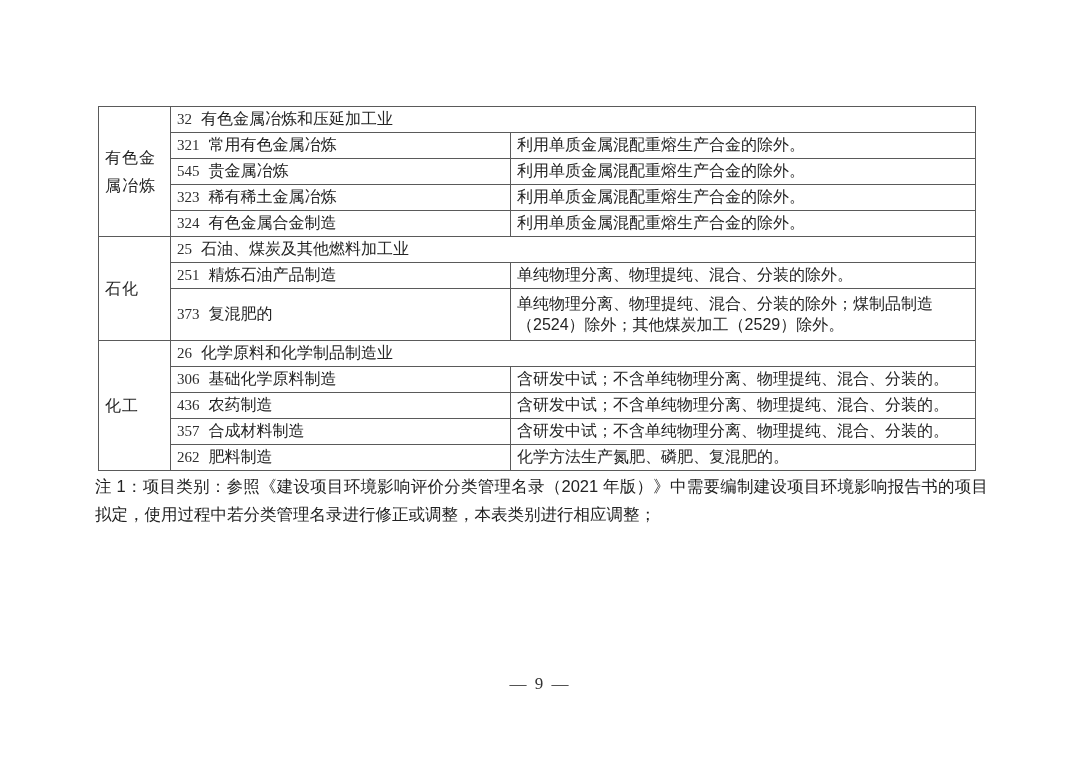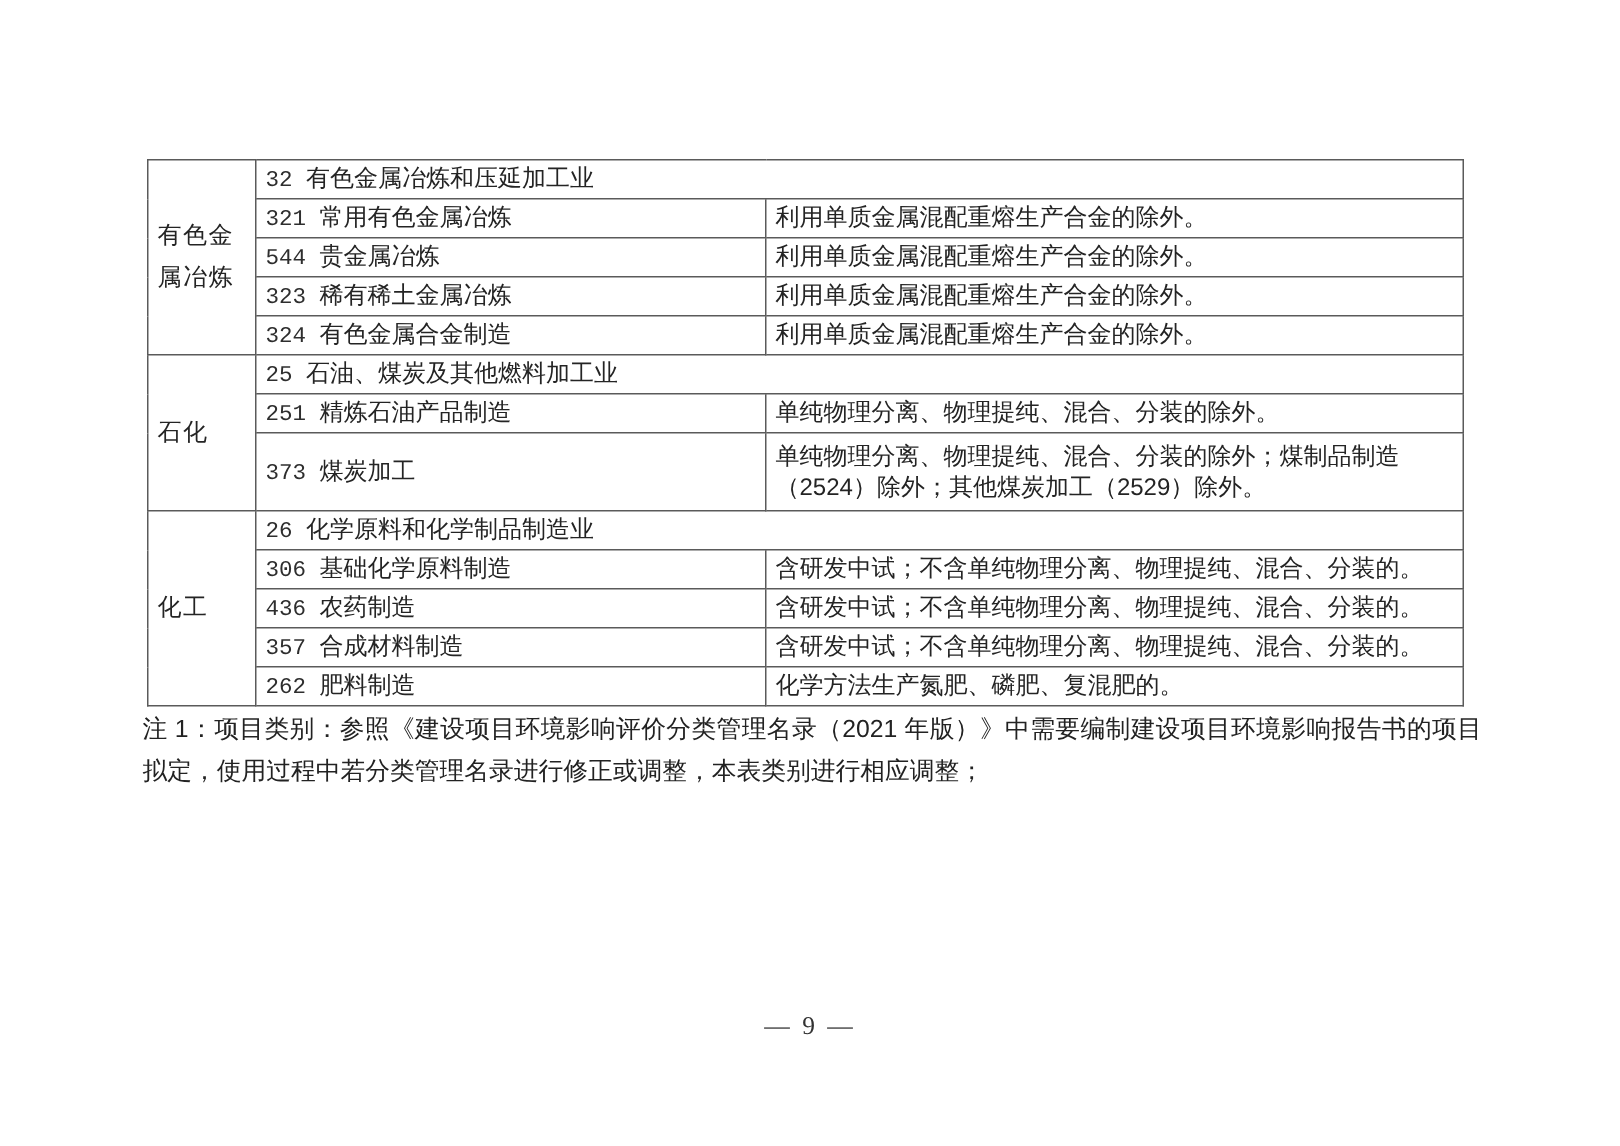--- a/index.html
+++ b/index.html
@@ -35,21 +35,21 @@
   .doc-table tr { height: 26px; }
   .doc-table tr.tall { height: 52px; }
   .cat-cell {
     text-align: left;
     line-height: 1.75;
     letter-spacing: 1px;
   }
   .code {
     display: inline-block;
     margin-right: 9px;
-    font-family: Liberation Mono, monospace;
+    font-family: Liberation Serif, serif;
     font-size: 15px;
     color: #2e2e2e;
   }
   .notes {
     position: absolute;
     left: 95px;
     top: 472px;
     width: 893px;
     font-size: 16.5px;
     line-height: 28px;
@@ -86,21 +86,21 @@
         <td class="cat-cell" rowspan="5">有色金属冶炼</td>
         <td colspan="2">
           <span class="code">32</span><span>有色金属冶炼和压延加工业</span>
         </td>
       </tr>
       <tr>
         <td><span class="code">321</span><span>常用有色金属冶炼</span></td>
         <td>利用单质金属混配重熔生产合金的除外。</td>
       </tr>
       <tr>
-        <td><span class="code">544</span><span>贵金属冶炼</span></td>
+        <td><span class="code">545</span><span>贵金属冶炼</span></td>
         <td>利用单质金属混配重熔生产合金的除外。</td>
       </tr>
       <tr>
         <td><span class="code">323</span><span>稀有稀土金属冶炼</span></td>
         <td>利用单质金属混配重熔生产合金的除外。</td>
       </tr>
       <tr>
         <td><span class="code">324</span><span>有色金属合金制造</span></td>
         <td>利用单质金属混配重熔生产合金的除外。</td>
       </tr>
@@ -109,21 +109,21 @@
         <td class="cat-cell" rowspan="3">石化</td>
         <td colspan="2">
           <span class="code">25</span><span>石油、煤炭及其他燃料加工业</span>
         </td>
       </tr>
       <tr>
         <td><span class="code">251</span><span>精炼石油产品制造</span></td>
         <td>单纯物理分离、物理提纯、混合、分装的除外。</td>
       </tr>
       <tr class="tall">
-        <td><span class="code">373</span><span>煤炭加工</span></td>
+        <td><span class="code">373</span><span>复混肥的</span></td>
         <td>单纯物理分离、物理提纯、混合、分装的除外；煤制品制造（2524）除外；其他煤炭加工（2529）除外。</td>
       </tr>
 
       <tr>
         <td class="cat-cell" rowspan="5">化工</td>
         <td colspan="2">
           <span class="code">26</span><span>化学原料和化学制品制造业</span>
         </td>
       </tr>
       <tr>

